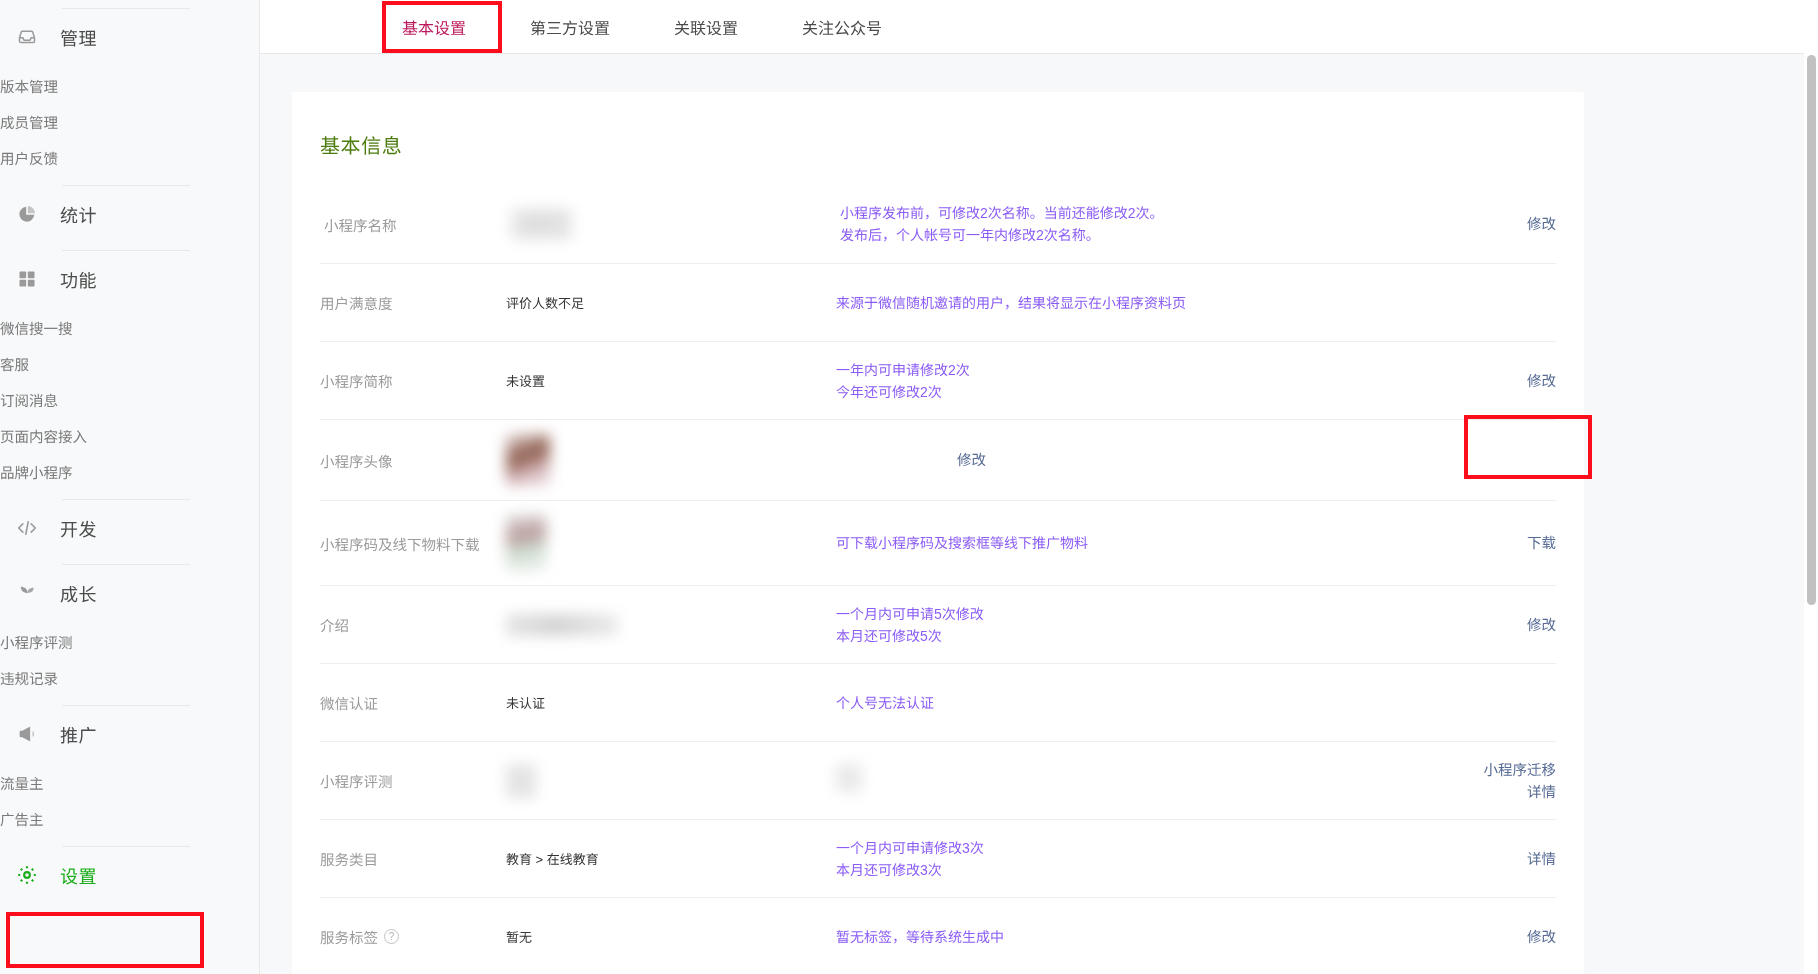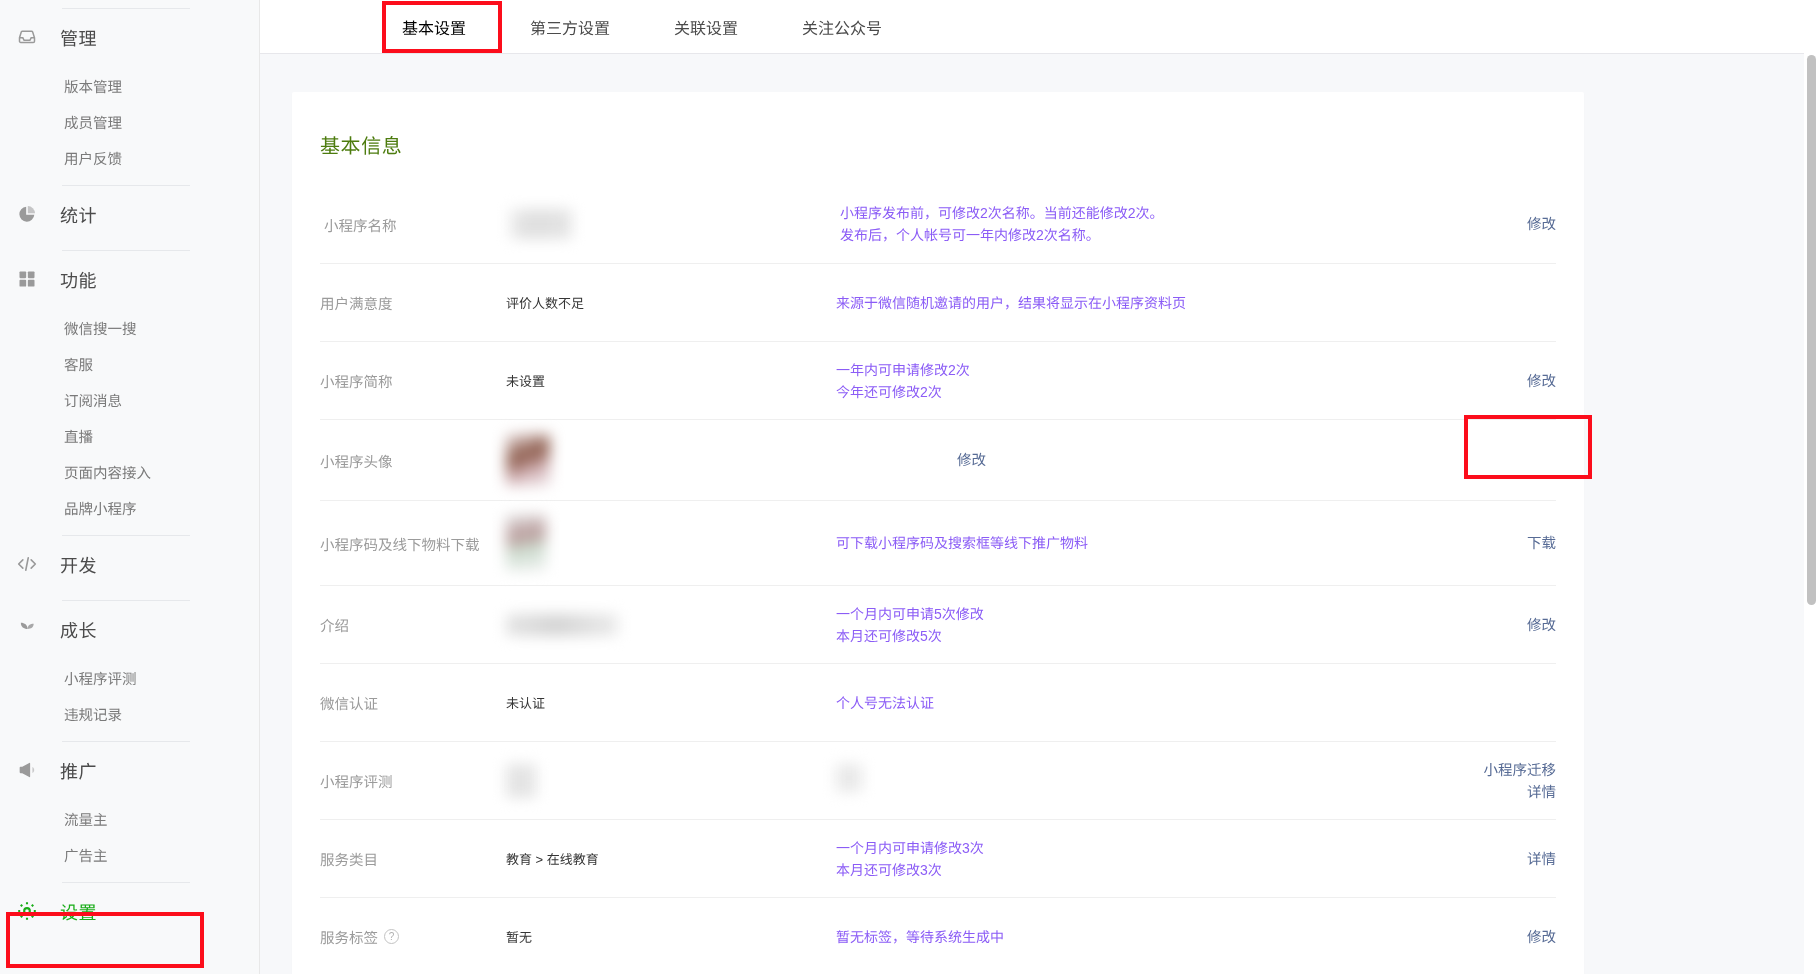--- a/index.html
+++ b/index.html
@@ -35,21 +35,21 @@
     width: 22px; height: 22px; margin-right: 22px;
     display: inline-flex; align-items: center; justify-content: center;
     color: #9a9a9a; flex: 0 0 auto;
   }
   .nav-group-head .gl {
     font-size: 18px; color: #4b4b4b; letter-spacing: .5px;
   }
   .nav-group-head.active .gl { color: #1aad19; }
   .nav-group-head.active .gi { color: #1aad19; }
   .nav-sub {
-    display: block; padding-left: 64px;
+    display: block; 
     font-size: 14.5px; color: #7a7a7a;
     height: 36px; line-height: 36px; cursor: pointer;
   }
   .nav-spacer-sm { height: 8px; }
   .nav-spacer-xs { height: 4px; }
 
   
   .anno {
     position: absolute;
     border: 4px solid #fc0d1b;
@@ -74,21 +74,21 @@
     position: relative;
   }
   .tab {
     font-size: 16px; color: #4b4b4b;
     padding: 0 14px 14px 14px;
     margin-right: 36px;
     cursor: pointer; position: relative;
     white-space: nowrap;
   }
   .tab:last-child { margin-right: 0; }
-  .tab.active { color: #000000; }
+  .tab.active { color: #be185d; }
   .tab.active::after {
     content: ""; position: absolute;
     left: 8px; right: 8px; bottom: 0;
     height: 3px; background: #07c160; border-radius: 2px;
   }
 
   .content-scroll {
     height: 920px; padding: 38px 0 0 0;
     overflow: hidden;
   }
@@ -215,21 +215,20 @@
               <rect x="3" y="13" width="8" height="8" rx="1"></rect>
               <rect x="13" y="13" width="8" height="8" rx="1"></rect>
             </svg>
           </span>
       <span class="gl">功能</span>
     </div>
         <div class="nav-spacer-xs"></div>
         <div class="nav-sub">微信搜一搜</div>
         <div class="nav-sub">客服</div>
         <div class="nav-sub">订阅消息</div>
-        <div class="nav-sub">直播</div>
         <div class="nav-sub">页面内容接入</div>
         <div class="nav-sub">品牌小程序</div>
         <div class="nav-spacer-sm"></div>
         <div class="nav-divider"></div>
         <div class="nav-group-head">
       <span class="gi">
             <svg width="22" height="20" viewBox="0 0 26 24" fill="none" stroke="currentColor" stroke-width="1.9" stroke-linecap="round" stroke-linejoin="round">
               <path d="M8 7l-5 5 5 5"></path>
               <path d="M18 7l5 5-5 5"></path>
               <path d="M14.5 4.5l-3 15"></path>

